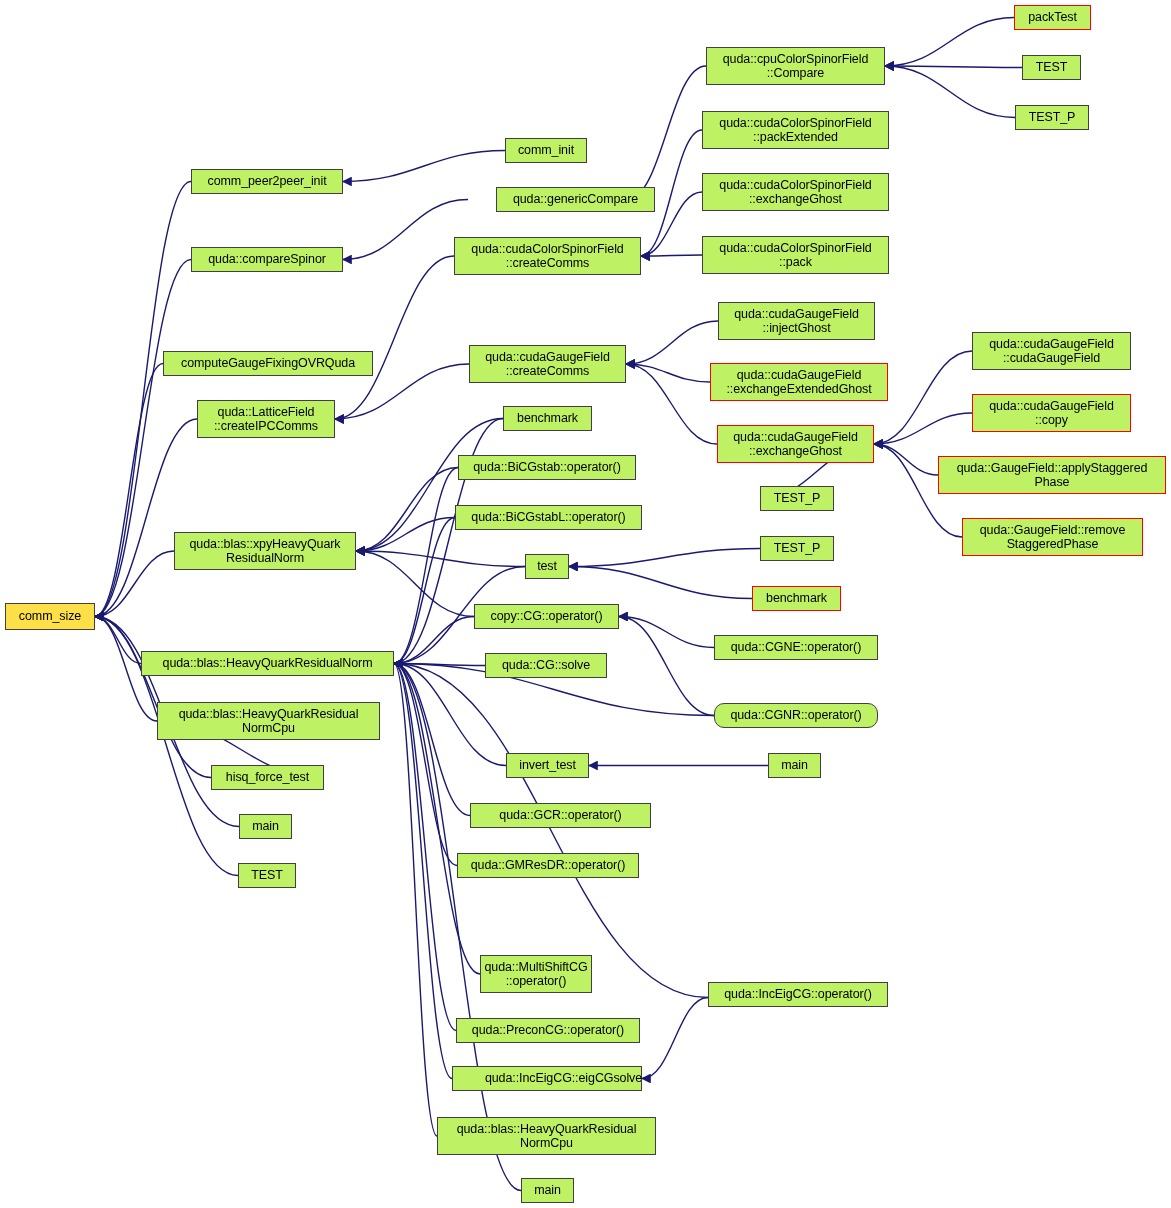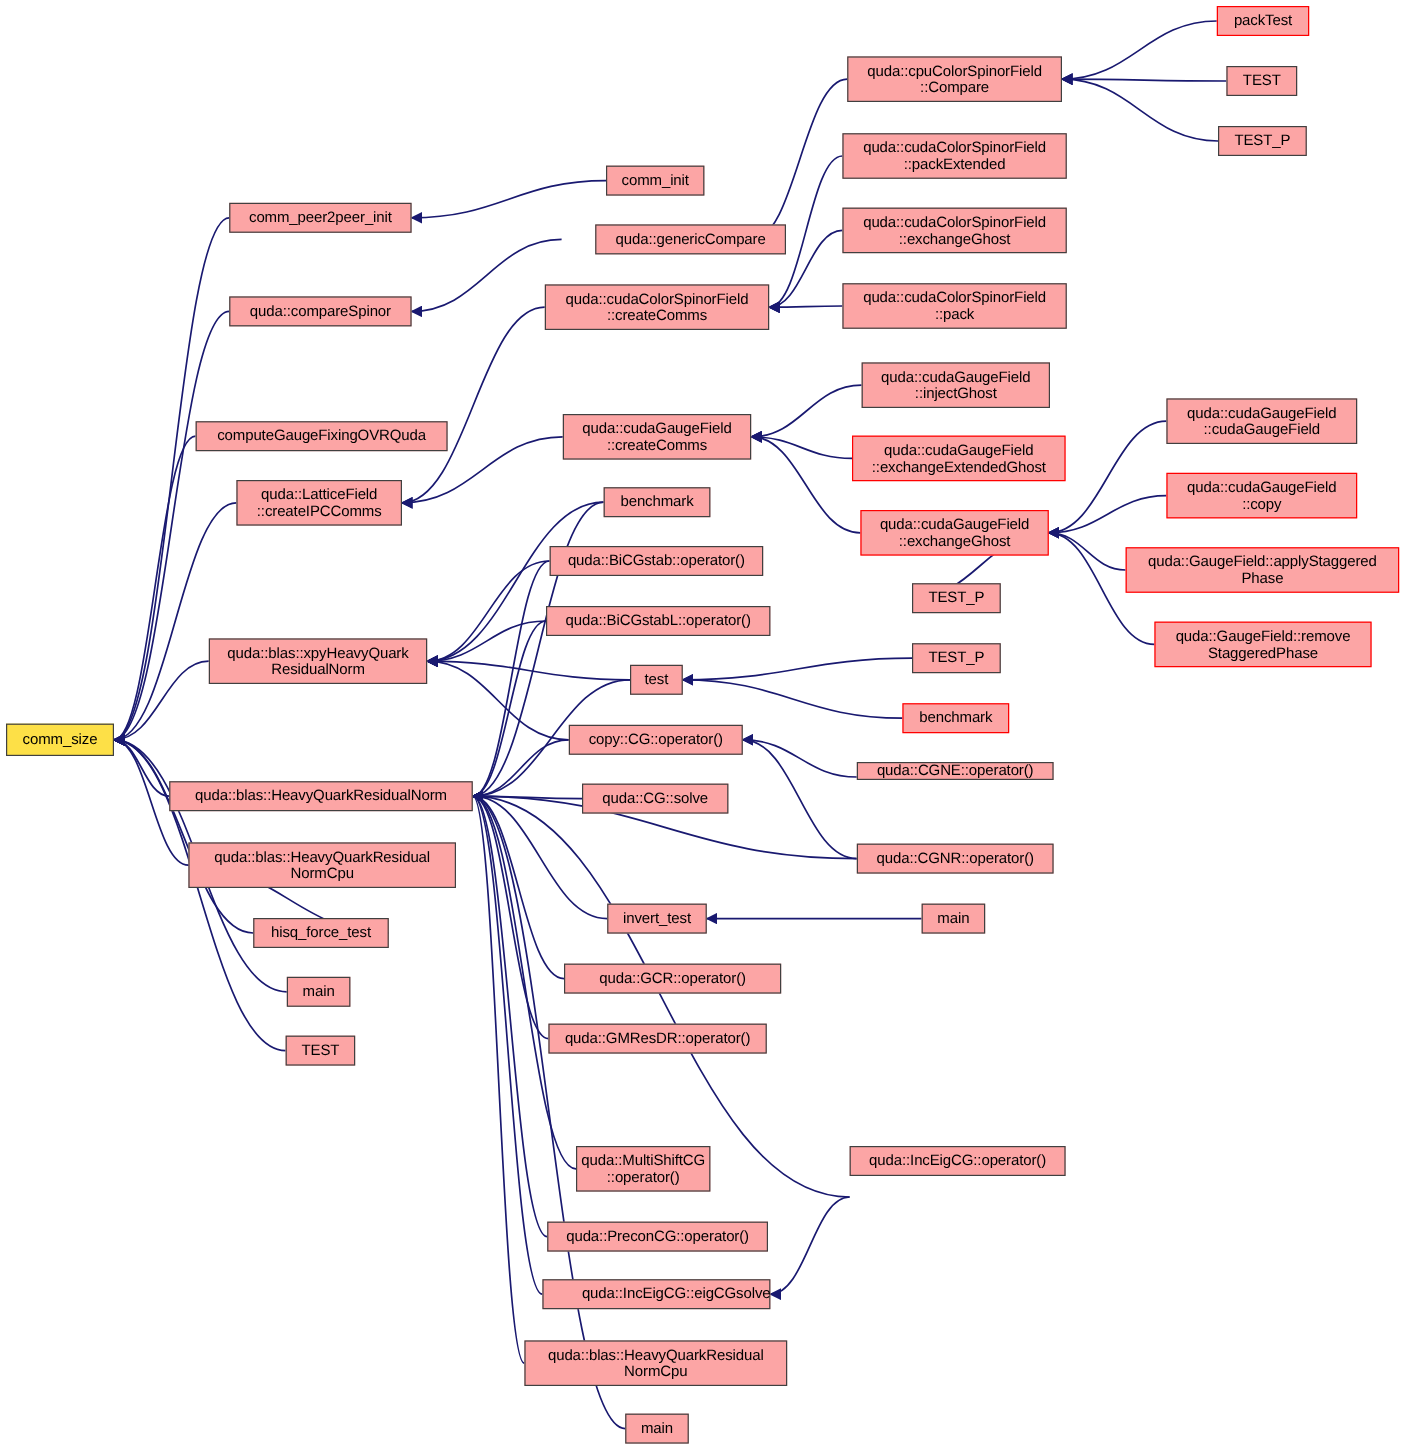--- a/index.html
+++ b/index.html
@@ -23,21 +23,21 @@
     height: 1208px;
     pointer-events: none;
   }
   .node {
     position: absolute;
     box-sizing: border-box;
     display: flex;
     align-items: center;
     justify-content: center;
     text-align: center;
-    background: #fca5a5;
+    background: #bef264;
     border: 1px solid #404040;
     color: #000000;
     font-size: 12.5px;
     line-height: 14.5px;
     letter-spacing: -0.1px;
     white-space: pre-line;
     padding: 0 3px;
   }
   .node.red {
     border-color: #ff0000;
@@ -160,33 +160,33 @@
       <div class="node" style="left: 455px; top: 505px; width: 187px; height: 25px;">quda::BiCGstabL::operator()</div>
       <div class="node" style="left: 174px; top: 532px; width: 182px; height: 38px;">quda::blas::xpyHeavyQuark
 ResidualNorm</div>
       <div class="node" style="left: 525px; top: 554px; width: 44px; height: 25px;">test</div>
       <div class="node" style="left: 760px; top: 486px; width: 74px; height: 25px;">TEST_P</div>
       <div class="node" style="left: 760px; top: 536px; width: 74px; height: 25px;">TEST_P</div>
       <div class="node red" style="left: 752px; top: 586px; width: 89px; height: 25px;">benchmark</div>
       <div class="node" style="left: 474px; top: 604px; width: 145px; height: 25px;">copy::CG::operator()</div>
       <div class="node" style="left: 141px; top: 651px; width: 253px; height: 25px;">quda::blas::HeavyQuarkResidualNorm</div>
       <div class="node" style="left: 485px; top: 653px; width: 122px; height: 25px;">quda::CG::solve</div>
-      <div class="node" style="left: 714px; top: 635px; width: 164px; height: 15px;">quda::CGNE::operator()</div>
-      <div class="node" style="left: 714px; top: 703px; width: 164px; height: 25px;">quda::CGNR::operator()</div>
+      <div class="node" style="left: 714px; top: 635px; width: 164px; height: 25px;">quda::CGNE::operator()</div>
+      <div class="node" style="left: 714px; top: 703px; width: 164px; height: 25px; border-radius: 10px;">quda::CGNR::operator()</div>
       <div class="node" style="left: 157px; top: 702px; width: 223px; height: 38px;">quda::blas::HeavyQuarkResidual
 NormCpu</div>
       <div class="node" style="left: 211px; top: 765px; width: 113px; height: 25px;">hisq_force_test</div>
       <div class="node" style="left: 506px; top: 753px; width: 83px; height: 25px;">invert_test</div>
       <div class="node" style="left: 768px; top: 753px; width: 53px; height: 25px;">main</div>
       <div class="node" style="left: 239px; top: 814px; width: 53px; height: 25px;">main</div>
       <div class="node" style="left: 238px; top: 863px; width: 58px; height: 25px;">TEST</div>
       <div class="node" style="left: 470px; top: 803px; width: 181px; height: 25px;">quda::GCR::operator()</div>
       <div class="node" style="left: 457px; top: 853px; width: 182px; height: 25px;">quda::GMResDR::operator()</div>
       <div class="node" style="left: 480px; top: 955px; width: 112px; height: 38px;">quda::MultiShiftCG
 ::operator()</div>
-      <div class="node" style="left: 708px; top: 955px; width: 180px; height: 25px;">quda::IncEigCG::operator()</div>
+      <div class="node" style="left: 708px; top: 982px; width: 180px; height: 25px;">quda::IncEigCG::operator()</div>
       <div class="node" style="left: 456px; top: 1018px; width: 184px; height: 25px;">quda::PreconCG::operator()</div>
       <div class="node" style="left: 452px; top: 1066px; width: 190px; height: 25px; padding-left: 36px;">quda::IncEigCG::eigCGsolve</div>
       <div class="node" style="left: 437px; top: 1117px; width: 219px; height: 38px;">quda::blas::HeavyQuarkResidual
 NormCpu</div>
       <div class="node" style="left: 521px; top: 1178px; width: 53px; height: 25px;">main</div>
     </div>
 </div>
 
 </body></html>

